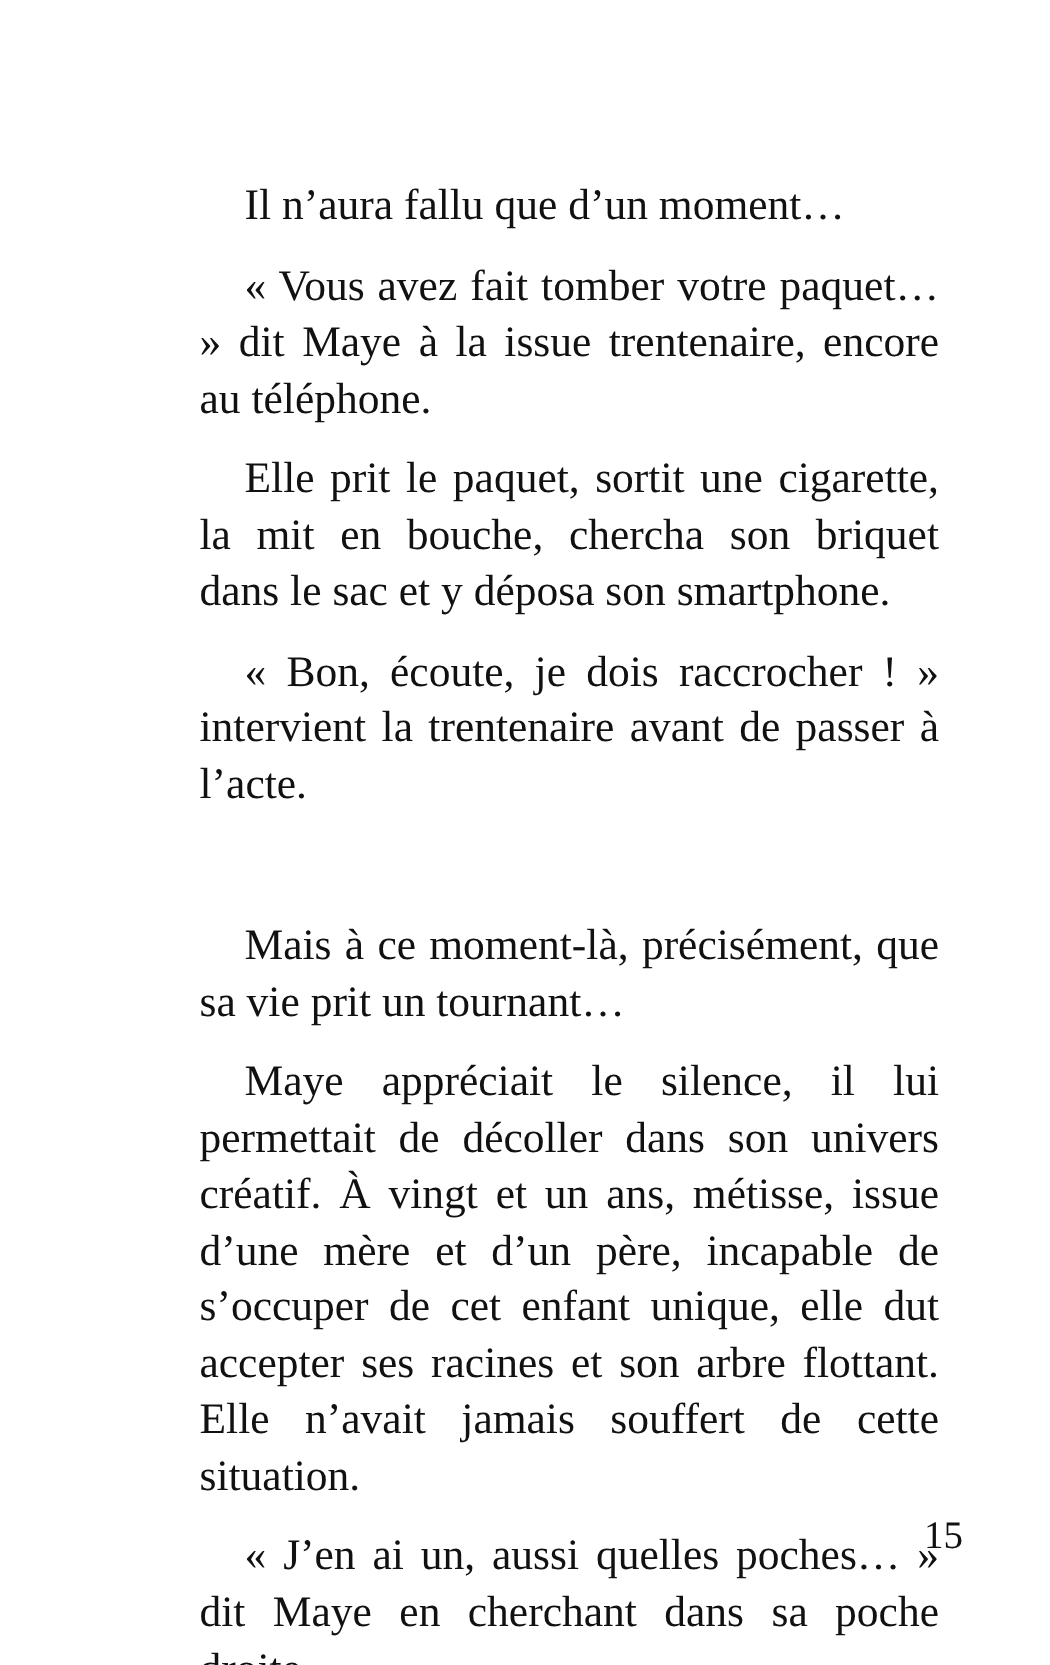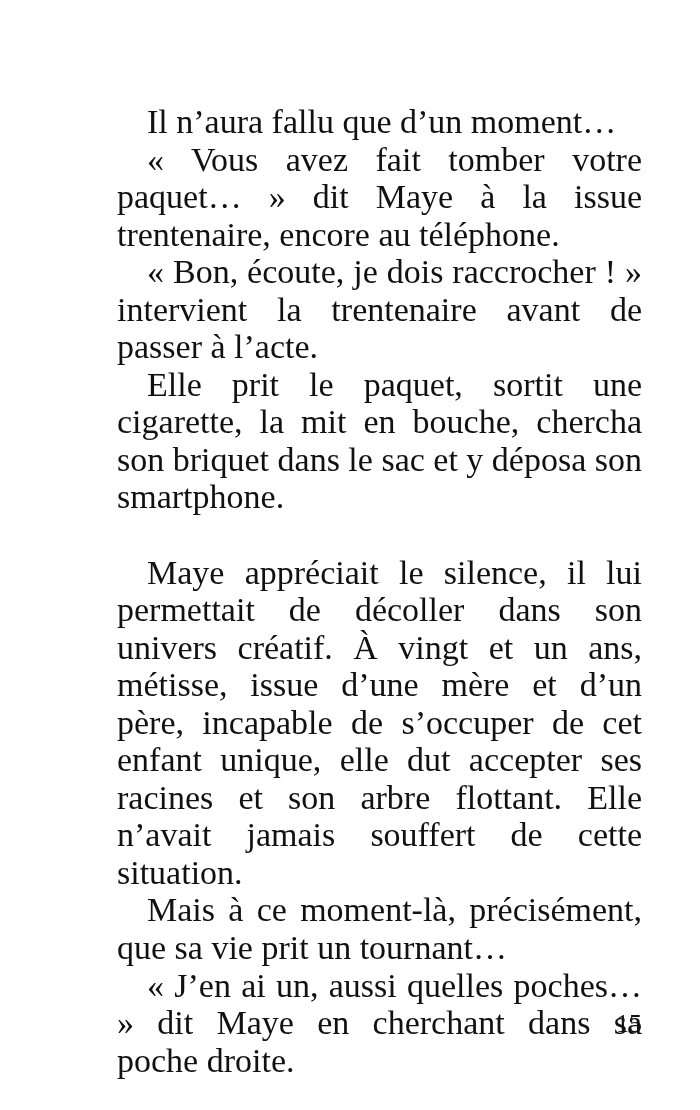--- a/index.html
+++ b/index.html
@@ -15,22 +15,22 @@
       font-family: "Liberation Serif", "DejaVu Serif", serif;
       color: #111111;
     }
     .page {
       position: absolute;
       left: 117px;
       top: 103px;
       width: 525px;
     }
     .para {
-      margin: 0;
-      font-size: 34px;
+      margin: 16px;
+      font-size: 29px;
       line-height: 37.55px;
       text-align: justify;
       text-indent: 30px;
       hyphens: none;
       word-spacing: 0;
     }
     .section-gap {
       height: 37.55px;
     }
     .page-number {
@@ -42,24 +42,24 @@
       text-align: right;
     }
   </style>
 </head>
 <body>
 
 <div class="page">
   <div>
     <p class="para">Il n’aura fallu que d’un moment…</p>
     <p class="para">« Vous avez fait tomber votre paquet… » dit Maye à la issue trentenaire, encore au téléphone.</p>
+    <p class="para">Elle prit le paquet, sortit une cigarette, la mit en bouche, chercha son briquet dans le sac et y déposa son smartphone.</p>
     <p class="para">« Bon, écoute, je dois raccrocher ! » intervient la trentenaire avant de passer à l’acte.</p>
-    <p class="para">Elle prit le paquet, sortit une cigarette, la mit en bouche, chercha son briquet dans le sac et y déposa son smartphone.</p>
   </div>
   <div class="section-gap"></div>
   <div>
+    <p class="para">Mais à ce moment-là, précisément, que sa vie prit un tournant…</p>
     <p class="para">Maye appréciait le silence, il lui permettait de décoller dans son univers créatif. À vingt et un ans, métisse, issue d’une mère et d’un père, incapable de s’occuper de cet enfant unique, elle dut accepter ses racines et son arbre flottant. Elle n’avait jamais souffert de cette situation.</p>
-    <p class="para">Mais à ce moment-là, précisément, que sa vie prit un tournant…</p>
     <p class="para">« J’en ai un, aussi quelles poches… » dit Maye en cherchant dans sa poche droite.</p>
   </div>
 </div>
 
 <div class="page-number">15</div>
 
 </body></html>

